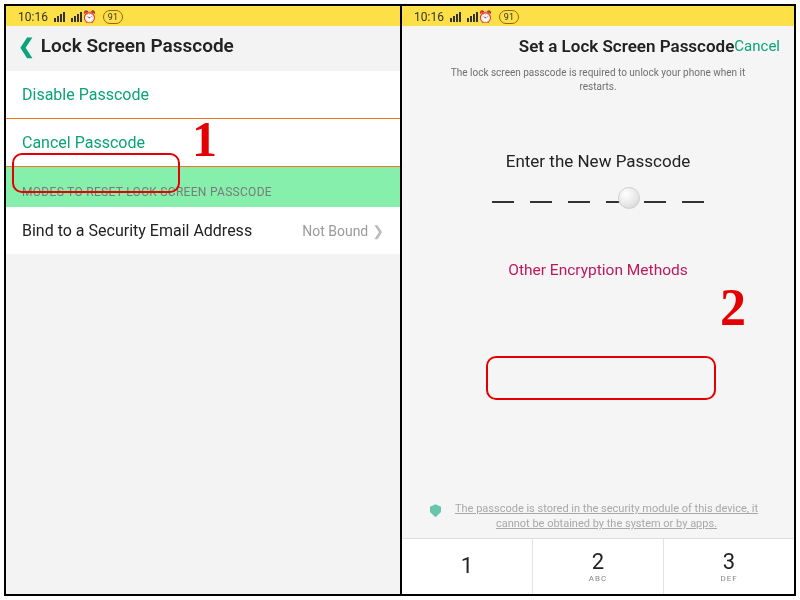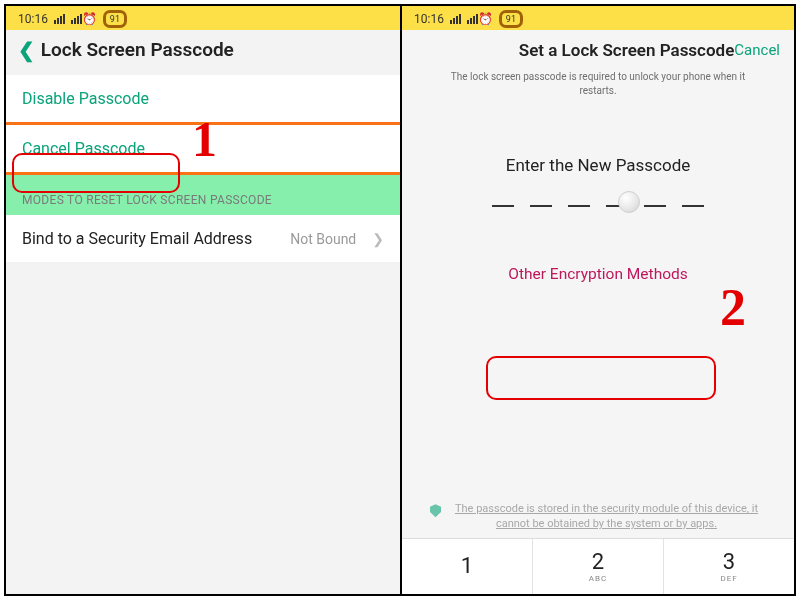--- a/index.html
+++ b/index.html
@@ -32,47 +32,47 @@
     color: #333;
     background: #fde047;
   }
   .statusbar .left, .statusbar .right { display:flex; align-items:center; gap:6px;}
   .signal { display:inline-flex; align-items:flex-end; gap:1px; }
   .signal i { width:2px; background:#333; display:inline-block;}
   .signal i:nth-child(1){height:4px}
   .signal i:nth-child(2){height:6px}
   .signal i:nth-child(3){height:8px}
   .signal i:nth-child(4){height:10px}
-  .batt { border:3px solid #a16207; border-radius:7px; padding:0 4px; font-size:9px; line-height:12px;}
+  .batt { border:1px solid #a16207; border-radius:7px; padding:0 4px; font-size:9px; line-height:12px;}
   .alarm { font-size:12px; }
 
   
   .titlebar {
     display:flex; align-items:center; gap:6px;
     padding: 8px 12px 14px 12px;
     font-size: 19px; font-weight:600; color:#222;
   }
   .back-chev { color:#0aa37a; font-size:20px; font-weight:600; line-height:1; }
   .list { background:#fff; }
   .row {
     padding: 14px 16px;
     font-size: 16px;
-    border-bottom: 3px solid #f97316;
+    border-bottom: 1px solid #f97316;
     display:flex; justify-content:space-between; align-items:center;
     background:#fff;
   }
   .row.teal { color:#0aa37a; }
   .section-label {
     padding: 18px 16px 8px 16px;
     font-size: 12px;
     letter-spacing: .3px;
     color:#7a7a7a;
     background:#86efac;
   }
-  .subval { color:#9a9a9a; font-size:14px; display:flex; align-items:center; gap:16px;}
+  .subval { color:#9a9a9a; font-size:14px; display:flex; align-items:center; gap:4px;}
   .chev-r { color:#bbb; font-size:14px;}
 
   .callout-box {
     position:absolute;
     border: 2.5px solid #e40000;
     border-radius: 10px;
     pointer-events:none;
   }
   .callout-num {
     position:absolute;

